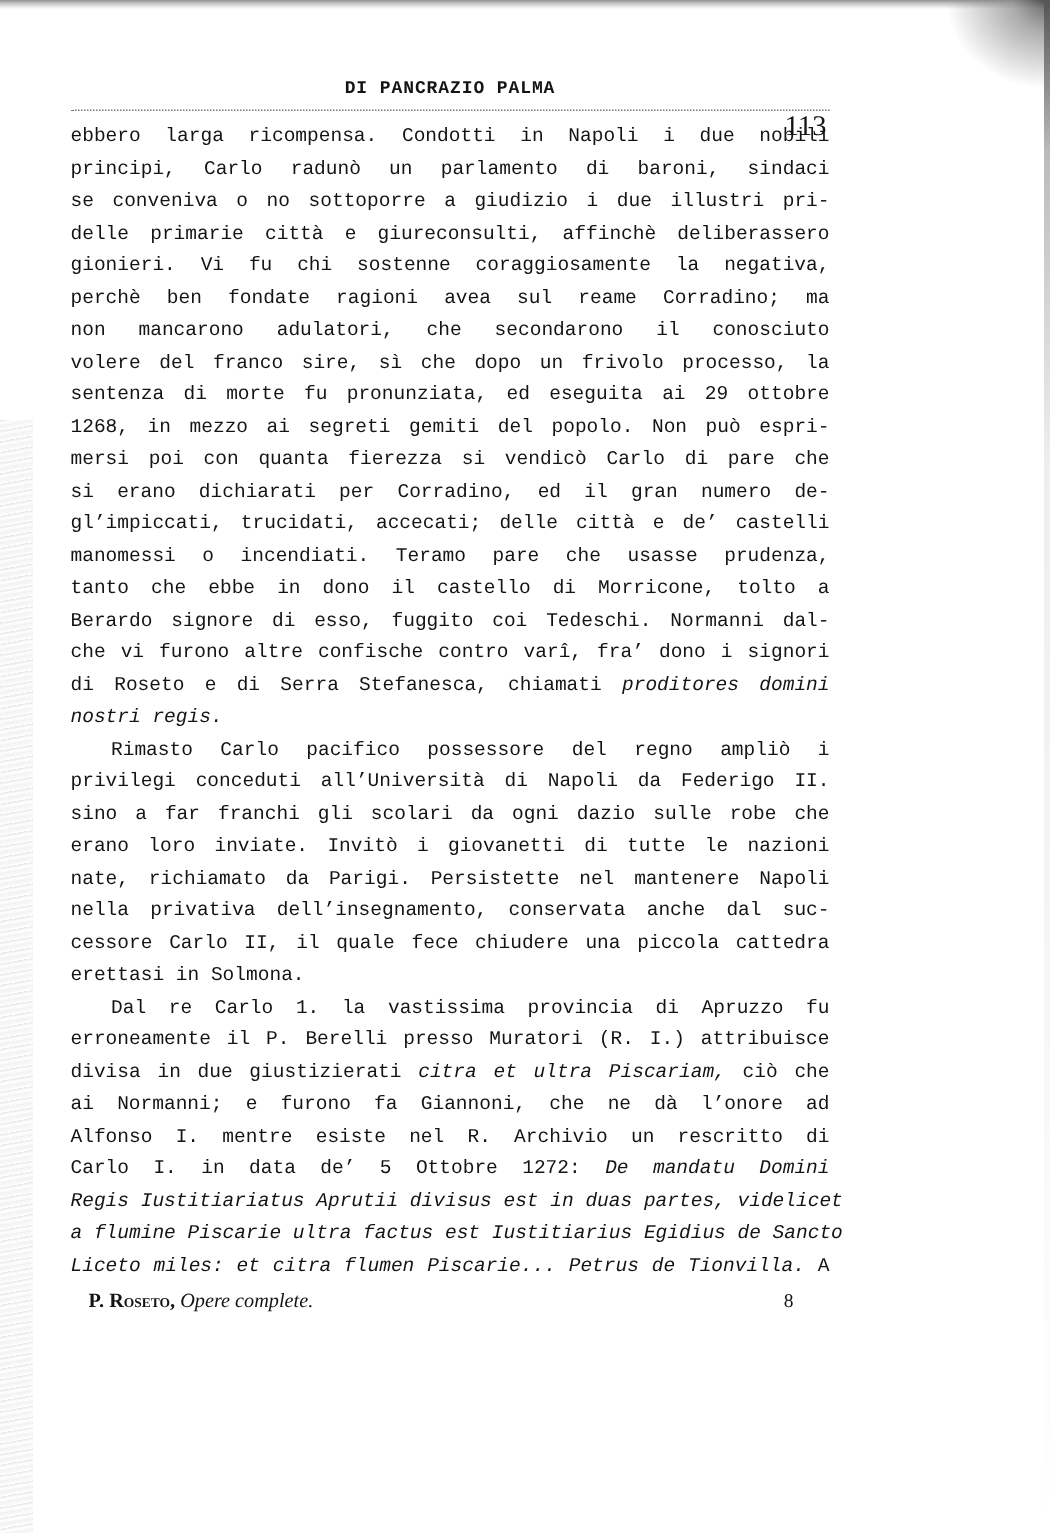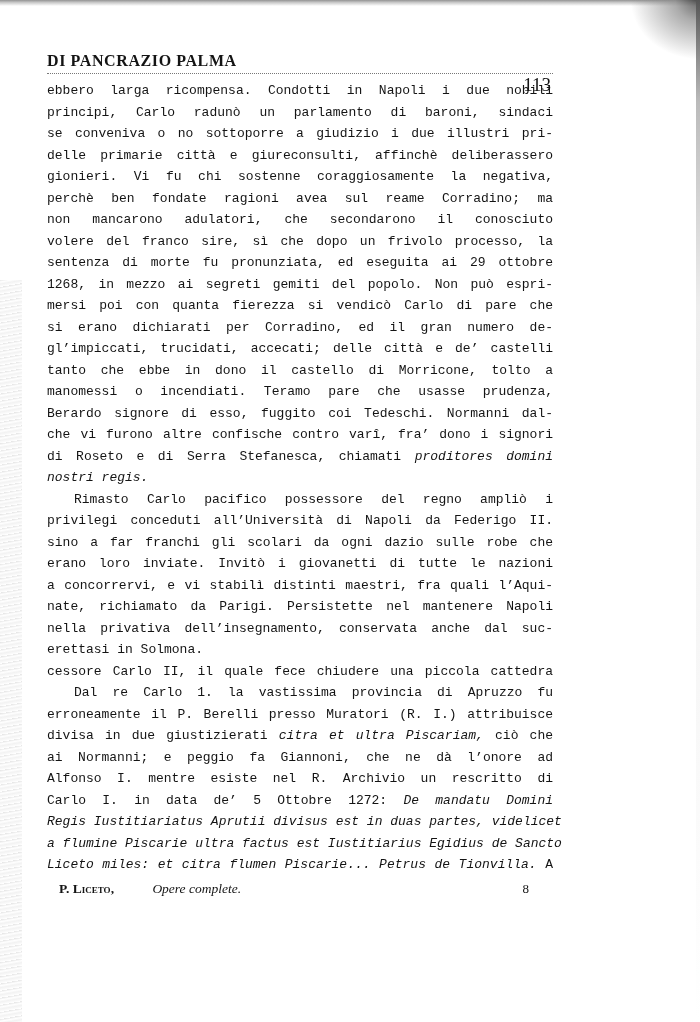--- a/index.html
+++ b/index.html
@@ -25,22 +25,22 @@
     position: absolute; left: 0; top: 280px; width: 22px; height: 742px;
     background: repeating-linear-gradient(170deg, rgba(120,120,120,0.18) 0px, rgba(255,255,255,0) 2px, rgba(150,150,150,0.12) 4px, rgba(255,255,255,0) 7px);
   }
   .page {
     position: absolute; left: 47px; top: 44px; width: 506px;
   }
   .running-head {
     position: relative; height: 26px;
   }
   .running-title {
-    position: absolute; left: 0; right: 0; top: 8px; 
-    font-family: Liberation Serif, serif; font-size: 16px; font-weight: bold; letter-spacing: 0.6px;
+    position: absolute; left: 0; right: 0; top: 8px; text-align: center;
+    font-family: Liberation Mono, monospace; font-size: 12px; font-weight: bold; letter-spacing: 0.6px;
   }
   .page-number {
     position: absolute; right: 2px; top: 2px;
     font-family: "Liberation Serif", serif; font-size: 19px; margin-top: 28px;
   }
   .rule {
     height: 0; border-bottom: 1px dotted #777; margin: 3px 0 6px 0;
   }
   .body-text {
     font-family: Liberation Mono, monospace; font-size: 13px; line-height: 21.5px;
@@ -50,21 +50,21 @@
   }
   .line.last { text-align-last: left; }
   .line.indent { padding-left: 27px; }
   i { font-style: italic; }
   .footer {
     position: relative; margin-top: 3px; height: 20px;
     font-family: "Liberation Serif", serif; font-size: 13.5px;
   }
   .footer-author { position: absolute; left: 12px; top: 2px; font-weight: bold; }
   .footer-author .sc { font-variant: small-caps; }
-  .footer-work { font-style: italic; font-weight: normal; margin-left: 35px; }
+  .footer-work { font-style: italic; font-weight: normal; }
   .signature { position: absolute; right: 24px; top: 2px; font-size: 13px; }
 </style>
 </head>
 <body>
 
 <div class="edge-top"></div>
 <div class="edge-corner"></div>
 <div class="edge-right"></div>
 <div class="edge-left"></div>
 
@@ -82,45 +82,44 @@
       <span class="line"><span>delle primarie città e giureconsulti, affinchè deliberassero</span></span>
       <span class="line"><span>gionieri. Vi fu chi sostenne coraggiosamente la negativa,</span></span>
       <span class="line"><span>perchè ben fondate ragioni avea sul reame Corradino; ma</span></span>
       <span class="line"><span>non mancarono adulatori, che secondarono il conosciuto</span></span>
       <span class="line"><span>volere del franco sire, sì che dopo un frivolo processo, la</span></span>
       <span class="line"><span>sentenza di morte fu pronunziata, ed eseguita ai 29 ottobre</span></span>
       <span class="line"><span>1268, in mezzo ai segreti gemiti del popolo. Non può espri-</span></span>
       <span class="line"><span>mersi poi con quanta fierezza si vendicò Carlo di pare che</span></span>
       <span class="line"><span>si erano dichiarati per Corradino, ed il gran numero de-</span></span>
       <span class="line"><span>gl’impiccati, trucidati, accecati; delle città e de’ castelli</span></span>
+      <span class="line"><span>manomessi o incendiati. Teramo pare che usasse prudenza,</span></span>
       <span class="line"><span>tanto che ebbe in dono il castello di Morricone, tolto a</span></span>
-      <span class="line"><span>manomessi o incendiati. Teramo pare che usasse prudenza,</span></span>
       <span class="line"><span>Berardo signore di esso, fuggito coi Tedeschi. Normanni dal-</span></span>
       <span class="line"><span>che vi furono altre confische contro varî, fra’ dono i signori</span></span>
       <span class="line"><span>di Roseto e di Serra Stefanesca, chiamati </span><i>proditores domini</i></span>
       <span class="line last"><i>nostri regis.</i></span>
       <span class="line indent"><span>Rimasto Carlo pacifico possessore del regno ampliò i</span></span>
       <span class="line"><span>privilegi conceduti all’Università di Napoli da Federigo II.</span></span>
       <span class="line"><span>sino a far franchi gli scolari da ogni dazio sulle robe che</span></span>
       <span class="line"><span>erano loro inviate. Invitò i giovanetti di tutte le nazioni</span></span>
-      <span class="line"><span>a concorrervi, e vi stabilì distinti maestri, fra quali l’Aqui-</span></span>
       <span class="line"><span>nate, richiamato da Parigi. Persistette nel mantenere Napoli</span></span>
       <span class="line"><span>nella privativa dell’insegnamento, conservata anche dal suc-</span></span>
+      <span class="line"><span>cessore Carlo II, il quale fece chiudere una piccola cattedra</span></span>
       <span class="line last"><span>erettasi in Solmona.</span></span>
-      <span class="line"><span>cessore Carlo II, il quale fece chiudere una piccola cattedra</span></span>
       <span class="line indent"><span>Dal re Carlo 1. la vastissima provincia di Apruzzo fu</span></span>
       <span class="line"><span>erroneamente il P. Berelli presso Muratori (R. I.) attribuisce</span></span>
       <span class="line"><span>divisa in due giustizierati </span><i>citra et ultra Piscariam,</i><span> ciò che</span></span>
-      <span class="line"><span>ai Normanni; e peggio fa Giannoni, che ne dà l’onore ad</span></span>
+      <span class="line"><span>ai Normanni; e furono fa Giannoni, che ne dà l’onore ad</span></span>
       <span class="line"><span>Alfonso I. mentre esiste nel R. Archivio un rescritto di</span></span>
       <span class="line"><span>Carlo I. in data de’ 5 Ottobre 1272: </span><i>De mandatu Domini</i></span>
       <span class="line"><i>Regis Iustitiariatus Aprutii divisus est in duas partes, videlicet</i></span>
       <span class="line"><i>a flumine Piscarie ultra factus est Iustitiarius Egidius de Sancto</i></span>
       <span class="line"><i>Liceto miles: et citra flumen Piscarie... Petrus de Tionvilla.</i><span> A</span></span>
     </div>
 
   <div class="footer">
     <span class="footer-author">
-      <span>P. </span><span class="sc">Liceto</span><span>, </span><span class="footer-work">Opere complete.</span>
+      <span>P. </span><span class="sc">Roseto</span><span>, </span><span class="footer-work">Opere complete.</span>
     </span>
     <span class="signature">8</span>
   </div>
 </div>
 
 </body></html>

